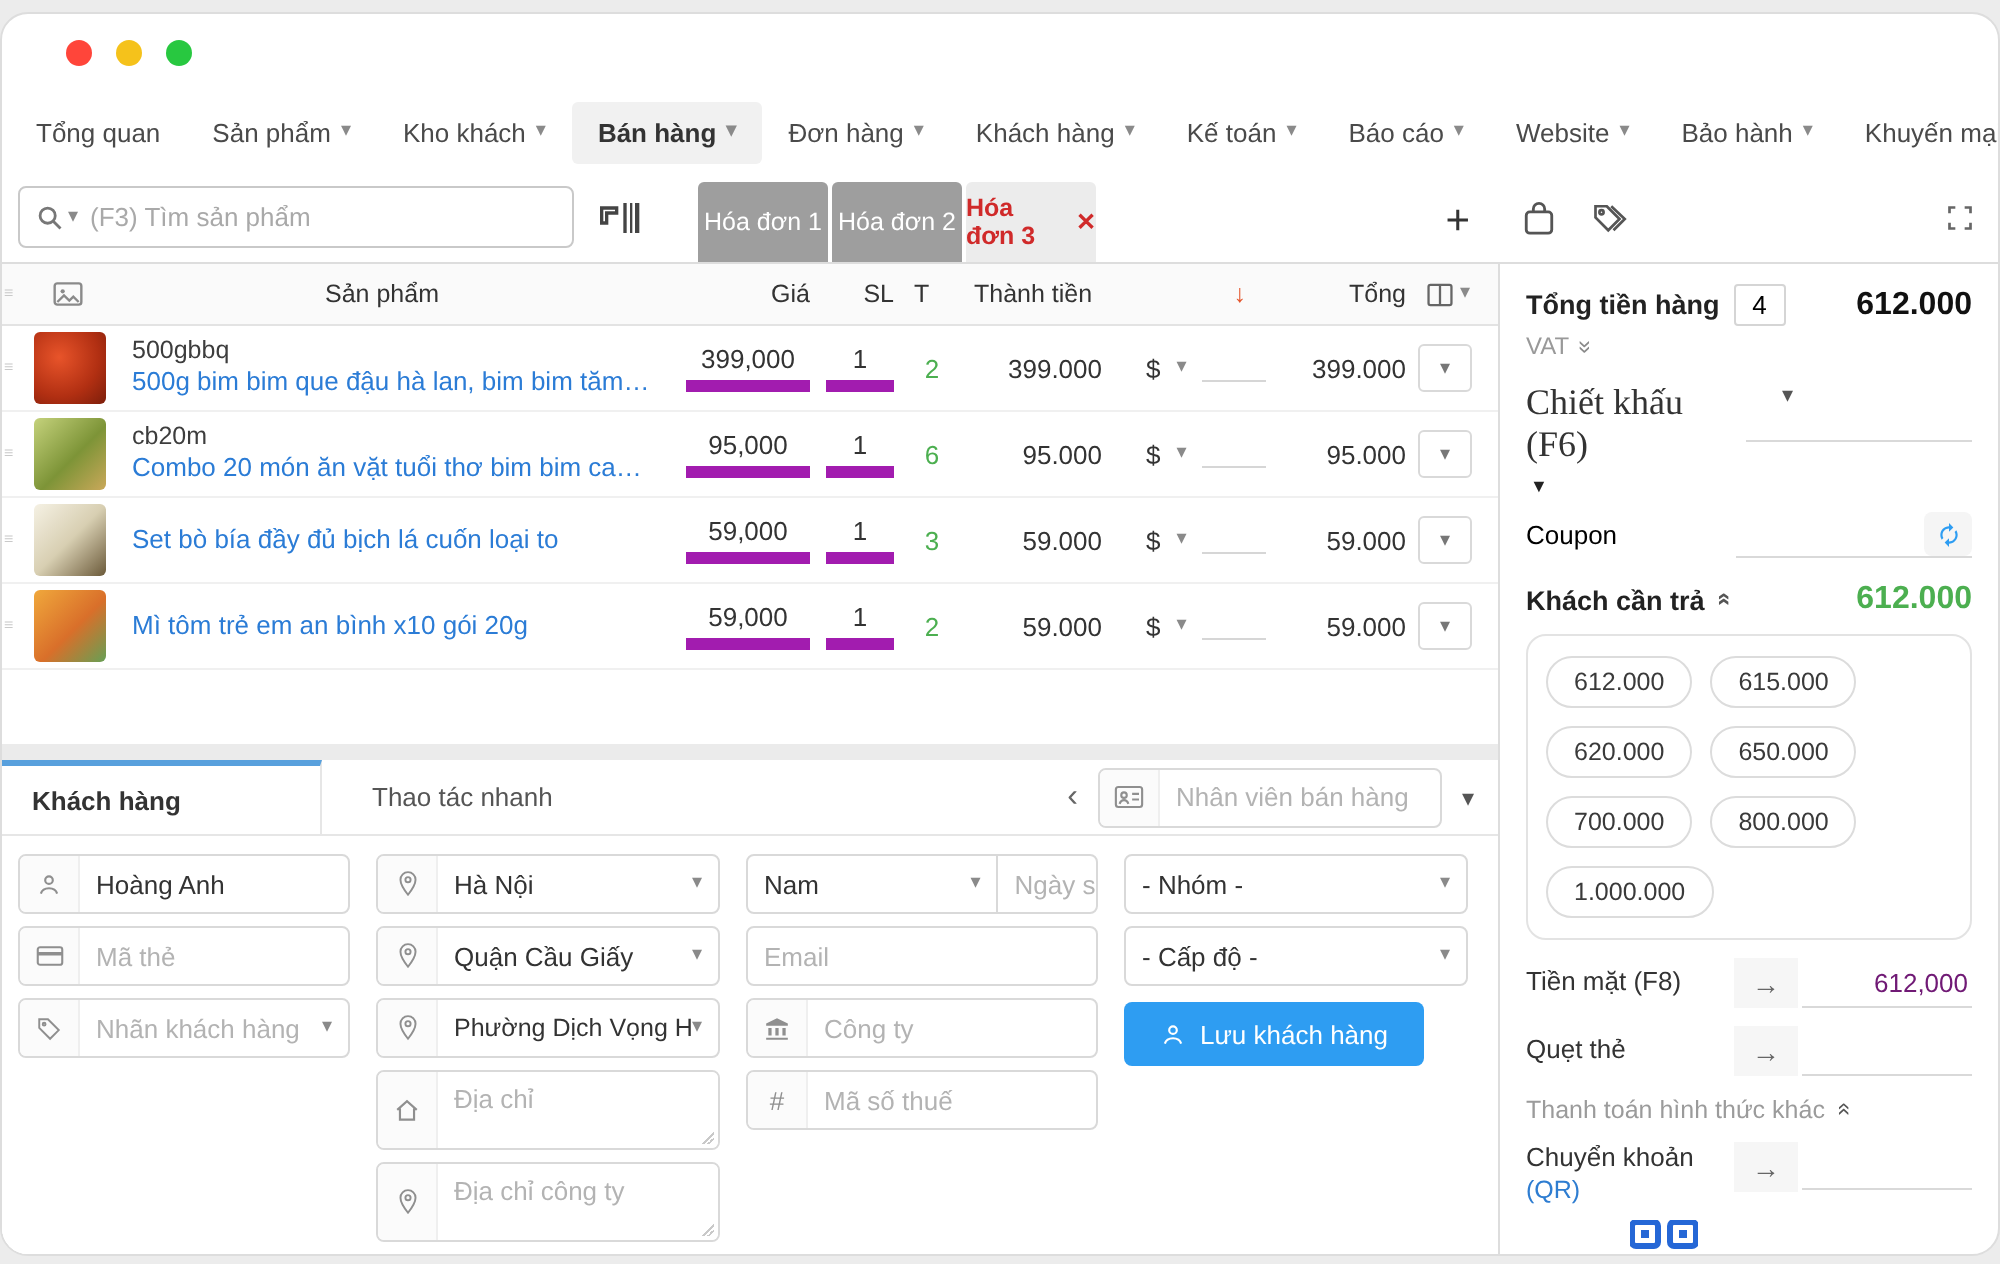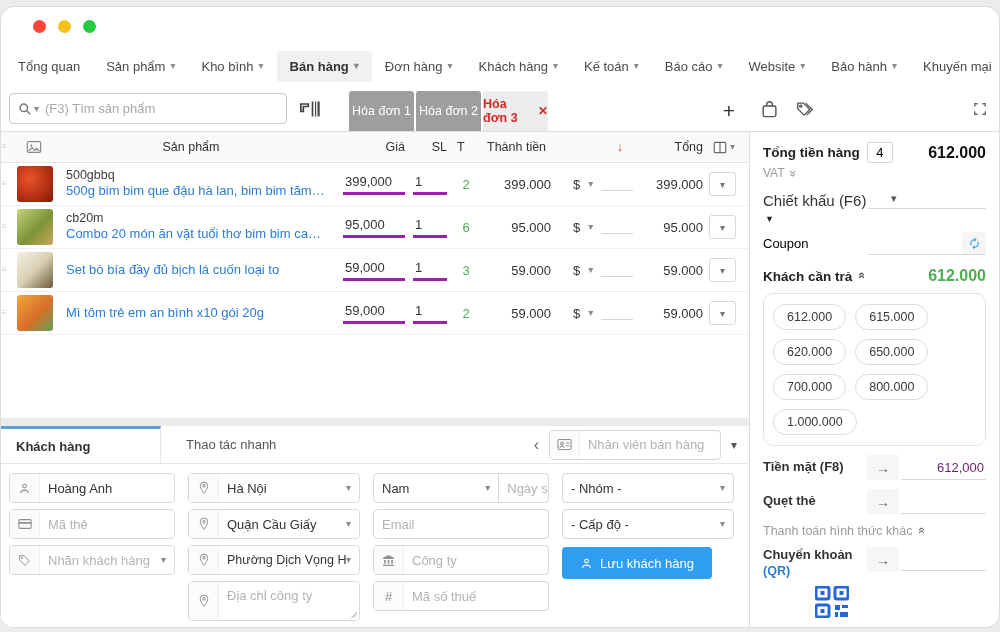--- a/index.html
+++ b/index.html
@@ -38,21 +38,21 @@
   
   .grid-row { display:grid; grid-template-columns:10px 46px 1fr 80px 46px 30px 80px 72px 76px 40px; align-items:center; }
   .thead { height:31px; background:#fafafa; border-bottom:1px solid #e3e3e3; font-size:12.5px; color:#333; }
   .thead .h-center { text-align:center; } .h-right { text-align:right; } .h-left { text-align:left; padding-left:6px; }
   .handle { color:#c9c9c9; font-size:8px; line-height:1; padding-left:1px; }
   .trow { height:43px; border-bottom:1px solid #f0f0f0; font-size:13px; color:#333; }
   .pimg { width:36px; height:36px; border-radius:3px; margin-left:6px; }
   .pname-cell { padding-left:9px; overflow:hidden; }
   .pcode { font-size:12.5px; color:#3d3d3d; line-height:1.25; }
   .pname { font-size:13px; color:#2b7cd6; line-height:1.3; white-space:nowrap; overflow:hidden; text-overflow:ellipsis; cursor:pointer; }
-  .uval { display:inline-block; border-bottom:3px solid #a21caf; padding:0 2px 3px 2px; min-width:62px; text-align:left; }
+  .uval { display:inline-block; border-bottom:6px solid #a21caf; padding:0 2px 3px 2px; min-width:62px; text-align:center; }
   .cell-r { text-align:right; } .cell-qty { text-align:right; padding-right:4px; }
   .stock { color:#4caf50; text-align:center; }
   .disc-cell { display:flex; align-items:center; gap:8px; padding-left:12px; color:#333; }
   .disc-line { width:42px; border-bottom:1px solid #d6d6d6; height:14px; }
   .row-btn { width:27px; height:24px; border:1px solid #d9d9d9; border-radius:3px; background:#fff; color:#777;
              display:flex; align-items:center; justify-content:center; font-size:10px; cursor:pointer; }
   .sort-icon { color:#e4572e; font-weight:bold; text-align:right; padding-right:10px; }
   .col-cfg { display:flex; align-items:center; gap:3px; color:#555; padding-left:4px; cursor:pointer; }
   .tbl-spacer { flex:1; background:#fff; }
   .panel-gap { height:8px; background:#ebebeb; flex:none; }
@@ -90,35 +90,35 @@
   
   .r-row { display:flex; align-items:center; }
   .r-total { margin-top:4px; }
   .r-total .lbl { font-size:13.5px; font-weight:bold; color:#222; }
   .count-box { border:1px solid #d5d5d5; border-radius:2px; min-width:26px; height:21px; display:flex; align-items:center; justify-content:center; font-size:13px; margin-left:7px; }
   .big-val { margin-left:auto; font-size:16px; font-weight:bold; color:#111; }
   .vat { margin-top:3px; color:#999; font-size:12px; display:flex; align-items:center; gap:5px; }
   .dbl-chev { display:inline-block; transform:rotate(90deg); font-size:12px; letter-spacing:-1px; color:#8a8a8a; }
   .dbl-chev.up { transform:rotate(-90deg); color:#555; }
   .r-disc { margin-top:11px; position:relative; }
-  .r-disc .lbl { font-size:15px; color:#333; }
+  .r-disc .lbl { font-size:18px; color:#333;font-family:Liberation Serif, serif; }
   .r-disc .caret { position:absolute; left:128px; top:2px; color:#555; font-size:11px; }
   .r-line { border-bottom:1px solid #d9d9d9; }
   .disc-input { margin-left:auto; width:118px; height:18px; }
   .mini-caret { font-size:9px; color:#222; margin:5px 0 0 2px; }
   .r-coupon { margin-top:7px; }
   .coupon-line { margin-left:auto; width:118px; height:24px; display:flex; align-items:flex-end; justify-content:flex-end; }
   .refresh-btn { width:24px; height:22px; background:#f5f5f5; border-radius:4px; display:flex; align-items:center; justify-content:center; cursor:pointer; }
   .r-due { margin-top:12px; }
   .r-due .lbl { font-size:13.5px; font-weight:bold; color:#222; display:flex; gap:6px; align-items:center; }
   .due-val { margin-left:auto; font-size:16px; font-weight:bold; color:#4caf50; }
   .pills { margin-top:8px; border:1px solid #e3e3e3; border-radius:10px; padding:10px 9px; display:flex; flex-wrap:wrap; gap:9px 9px; }
   .pill { border:1px solid #dcdcdc; border-radius:15px; padding:5px 13px; font-size:12.5px; color:#3a3a3a; cursor:pointer; background:#fff; }
   .pay-row { margin-top:9px; display:flex; align-items:center; }
-  .pay-row .lbl { width:104px; flex:none; font-size:13px; color:#333; line-height:1.25;font-weight:bold; }
+  .pay-row .lbl { width:104px; flex:none; font-size:13px; color:#333; line-height:1.25; }
   .arrow-btn { width:32px; height:25px; flex:none; background:#f6f6f6; color:#666; display:flex; align-items:center; justify-content:center; font-size:14px; cursor:pointer; }
   .pay-input { flex:1; margin-left:2px; border-bottom:1px solid #d9d9d9; height:24px; display:flex; align-items:center; }
   .pay-input input { width:100%; border:0; outline:0; text-align:right; font-size:13px; color:#701a75; padding:0 2px; background:transparent; }
   .other-pay { margin-top:10px; color:#9b9b9b; font-size:12.5px; display:flex; align-items:center; gap:6px; }
   .qr-lbl { color:#2e7dd1; font-size:12.5px; }
   .qr-wrap { margin:6px 0 0 52px; color:#2567d6; }
   svg { display:block; }
 </style>
 </head>
 <body>
@@ -133,21 +133,21 @@
 
   <nav class="nav">
     <span class="nav-item">
         <span>Tổng quan</span>
       </span>
     <span class="nav-item">
         <span>Sản phẩm</span>
         <span class="caret">▾</span>
       </span>
     <span class="nav-item">
-        <span>Kho bình</span>
+        <span>Kho khách</span>
         <span class="caret">▾</span>
       </span>
     <span class="nav-item active">
         <span>Bán hàng</span>
         <span class="caret">▾</span>
       </span>
     <span class="nav-item">
         <span>Đơn hàng</span>
         <span class="caret">▾</span>
       </span>
@@ -434,20 +434,29 @@
                   <svg width="12" height="14" viewBox="0 0 20 26" fill="none" stroke="#8f8f8f" stroke-width="1.8">
                     <path d="M10 2a7 7 0 0 1 7 7c0 5-7 14-7 14S3 14 3 9a7 7 0 0 1 7-7z"></path>
                     <circle cx="10" cy="9" r="2.4"></circle>
                   </svg>
                 </span>
               <span class="sel-text" style="padding-right:2px; font-size:12.5px">Phường Dịch Vọng Hậu</span>
               <span class="caret">▾</span>
             </div>
             <div class="fbox tall">
               <span class="icon-cell">
+                  <svg width="13" height="13" viewBox="0 0 24 24" fill="none" stroke="#8f8f8f" stroke-width="2">
+                    <path d="M3 11 12 3l9 8"></path>
+                    <path d="M5.5 9.5V20h13V9.5"></path>
+                  </svg>
+                </span>
+              <textarea placeholder="Địa chỉ" style=""></textarea>
+            </div>
+            <div class="fbox tall">
+              <span class="icon-cell">
                   <svg width="12" height="14" viewBox="0 0 20 26" fill="none" stroke="#8f8f8f" stroke-width="1.8">
                     <path d="M10 2a7 7 0 0 1 7 7c0 5-7 14-7 14S3 14 3 9a7 7 0 0 1 7-7z"></path>
                     <circle cx="10" cy="9" r="2.4"></circle>
                   </svg>
                 </span>
               <textarea placeholder="Địa chỉ công ty" style=""></textarea>
             </div>
           </div>
 
           <div class="fcol fcol3">

